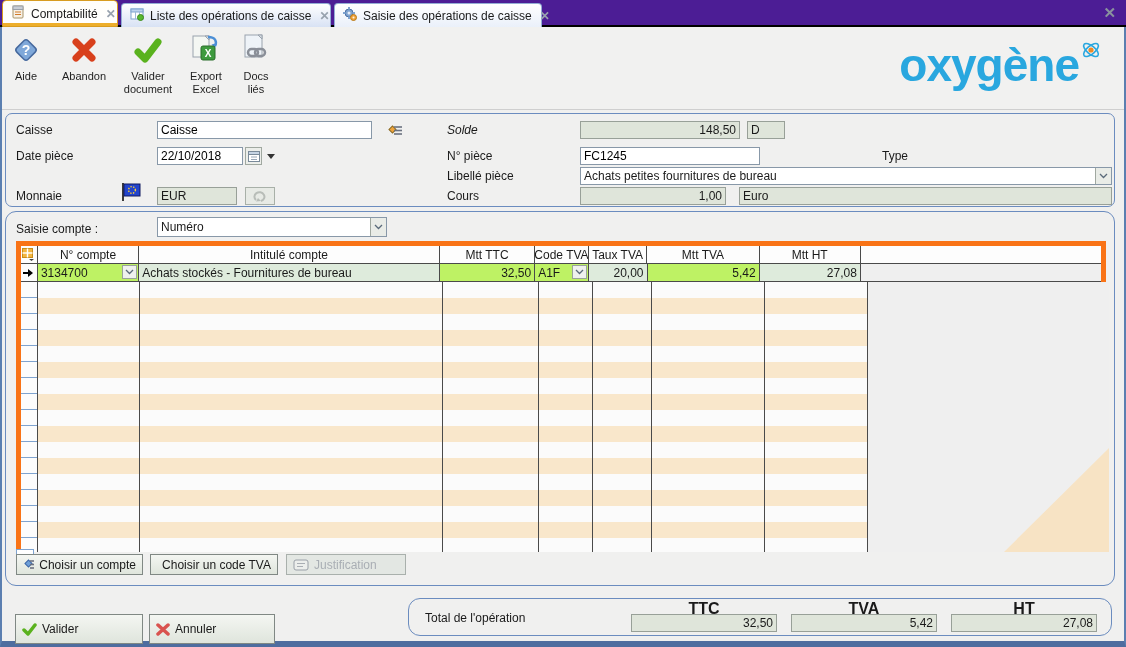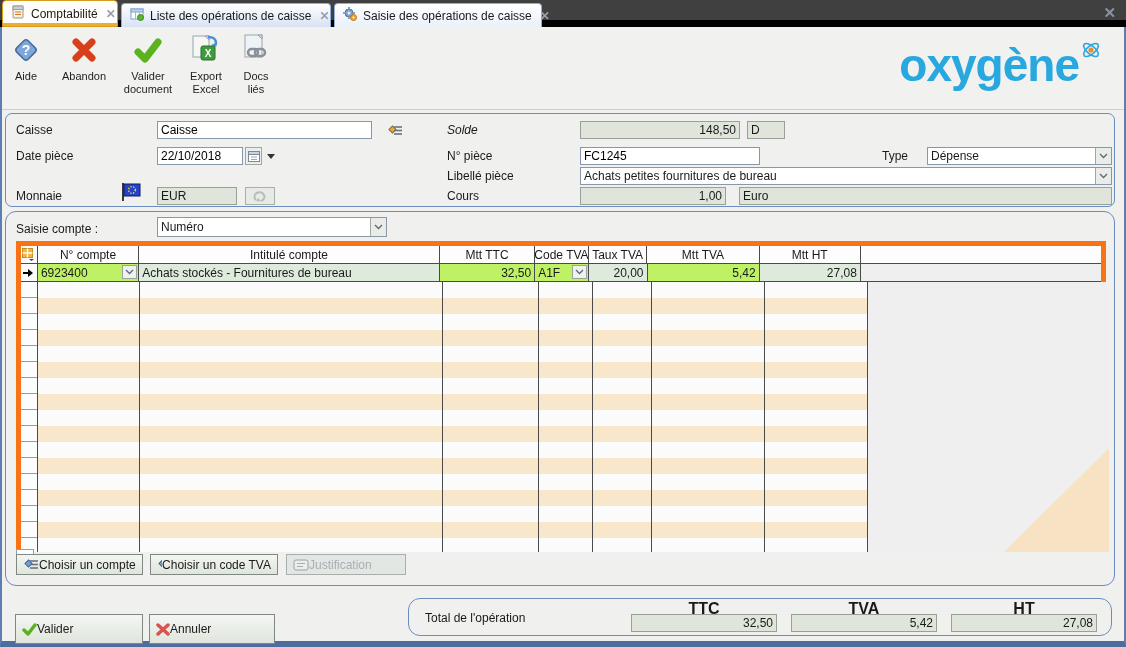--- a/index.html
+++ b/index.html
@@ -1,21 +1,21 @@
 <!DOCTYPE html>
 <html><head>
 <meta charset="utf-8">
 <style>
   * { margin:0; padding:0; box-sizing:border-box; }
   html,body { width:1126px; height:647px; }
   body { font-family:"Liberation Sans", sans-serif; font-size:12px; color:#1a1a1a; background:#f0f0ef; }
   .window { position:relative; width:1126px; height:647px; overflow:hidden; background:#f0f0ef; }
 
   
-  .tabbar { position:absolute; left:0; top:0; width:1126px; height:27px; background:#404040; border-bottom:7px solid #000000; }
+  .tabbar { position:absolute; left:0; top:0; width:1126px; height:27px; background:#4c1d95; border-bottom:2px solid #000000; }
   .tab { position:absolute; display:flex; align-items:center; gap:6px; padding:0 8px; border-radius:4px 4px 0 0; cursor:default; }
   .tab-active { left:2px; top:0; width:116px; height:27px; background:linear-gradient(#fffef9,#ffffff); border:1px solid #d89c1f; box-shadow:inset 0 -3px 0 0 #edae2b; }
   .tab-2 { left:121px; top:3px; width:210px; height:24px; background:linear-gradient(#ffffff,#d8e2f4); border:1px solid #93aed4; border-bottom:none; }
   .tab-3 { left:334px; top:3px; width:208px; height:24px; background:linear-gradient(#ffffff,#eaf0fa); border:1px solid #93aed4; border-bottom:none; }
   .tab-label { white-space:nowrap; flex:1; }
   .tab-x { color:#98a2ae; font-size:12px; font-weight:bold; padding:0 2px; }
   .win-x { position:absolute; right:10px; top:4px; color:#8a929e; font-size:15px; font-weight:bold; }
 
   
   .main { position:absolute; left:0; top:27px; width:1126px; height:620px; border-left:2px solid #5b7fb0; border-right:2px solid #5b7fb0; border-bottom:6px solid #4e6d9f; background:#f0f0ef; }
@@ -57,21 +57,21 @@
   .markercol { position:absolute; left:0; top:0; width:17px; height:270px;
              background:repeating-linear-gradient(180deg,#fcfcfc 0 15px,#7fa3cf 15px 16px); }
   .vline { position:absolute; top:0; width:1px; height:270px; background:#4a4a4a; }
   .gempty { position:absolute; left:846px; top:0; width:242px; height:270px; background:#efefef; border-left:1px solid #4a4a4a; }
   .gtri { position:absolute; right:0; bottom:0; width:105px; height:104px; background:#f7e3c4;
           clip-path:polygon(100% 0,100% 100%,0 100%); }
   .cellarrow { position:absolute; right:1px; top:1px; width:15px; height:14px; background:#eff1ee; border:1px solid #9aa49a; display:flex; align-items:center; justify-content:center; }
   .stub { position:absolute; left:10px; top:337px; width:18px; height:10px; background:#fff; border:1px solid #7fa3cf; }
 
   
-  .btn { position:absolute; height:21px; display:flex; align-items:center; padding:0 6px; font-size:12px;
+  .btn { position:absolute; height:21px; display:flex; align-items:center; gap:5px; padding:0 6px; font-size:12px;
          background:linear-gradient(#f4f6f2,#dfe5dc); border:1px solid #808884; cursor:default; white-space:nowrap;text-align:right; }
   .btn.dis { background:#e3e7e3; border-color:#a9b0ac; color:#a9aeb4; }
   .bigbtn { height:30px; }
 
   
   .tpanel { position:absolute; left:406px; top:488px; width:704px; height:38px; border:1px solid #6b8cbf; border-radius:12px; background:#f0f0ef; }
   .thead { position:absolute; top:1px; text-align:center; font-weight:bold; font-size:16px; }
   .tfield { position:absolute; top:15px; height:18px; }
 </style>
 </head>
@@ -220,28 +220,20 @@
             </svg>
         </span>
 
         <span class="lbl" style="left:441px; top:7px; font-style:italic;">Solde</span>
         <div class="inp ro num" style="left:574px; top:7px; width:160px;">148,50</div>
         <div class="inp ro" style="left:741px; top:7px; width:38px;">D</div>
 
         <span class="lbl" style="left:441px; top:33px;">N° pièce</span>
         <input class="inp" style="left: 574px; top: 33px; width: 180px;" value="FC1245">
         <span class="lbl" style="left:876px; top:33px;">Type</span>
-        <div class="inp" style="left:921px; top:33px; width:185px; padding-right:18px;">
-          <span>Dépense</span>
-          <span class="arrowbox">
-              <svg width="9" height="6">
-                <path d="M1 1 L4.5 4.5 L8 1" stroke="#5a6a7a" fill="none" stroke-width="1.3"></path>
-              </svg>
-            </span>
-        </div>
 
         <span class="lbl" style="left:441px; top:53px;">Libellé pièce</span>
         <div class="inp" style="left:574px; top:53px; width:532px; padding-right:18px;">
           <span>Achats petites fournitures de bureau</span>
           <span class="arrowbox">
               <svg width="9" height="6">
                 <path d="M1 1 L4.5 4.5 L8 1" stroke="#5a6a7a" fill="none" stroke-width="1.3"></path>
               </svg>
             </span>
         </div>
@@ -284,21 +276,21 @@
           </div>
 
           <div class="grow">
             <div class="gc" style="width:17px; justify-content:center; background:#fcfcfc;">
               <svg width="11" height="10">
                   <line x1="0" y1="5" x2="6" y2="5" stroke="#000" stroke-width="2"></line>
                   <path d="M5 1 L10 5 L5 9 Z" fill="#000"></path>
                 </svg>
             </div>
             <div class="gc l" style="width:102px; padding-right:18px;">
-              <span>6923400</span>
+              <span>3134700</span>
               <span class="cellarrow">
                   <svg width="9" height="6">
                     <path d="M1 1 L4.5 4.5 L8 1" stroke="#5a6a7a" fill="none" stroke-width="1.3"></path>
                   </svg>
                 </span>
             </div>
             <div class="gc l green" style="width:303px;">Achats stockés - Fournitures de bureau</div>
             <div class="gc r" style="width:96px;">32,50</div>
             <div class="gc l" style="width:54px; padding-right:18px;">
               <span>A1F</span>

